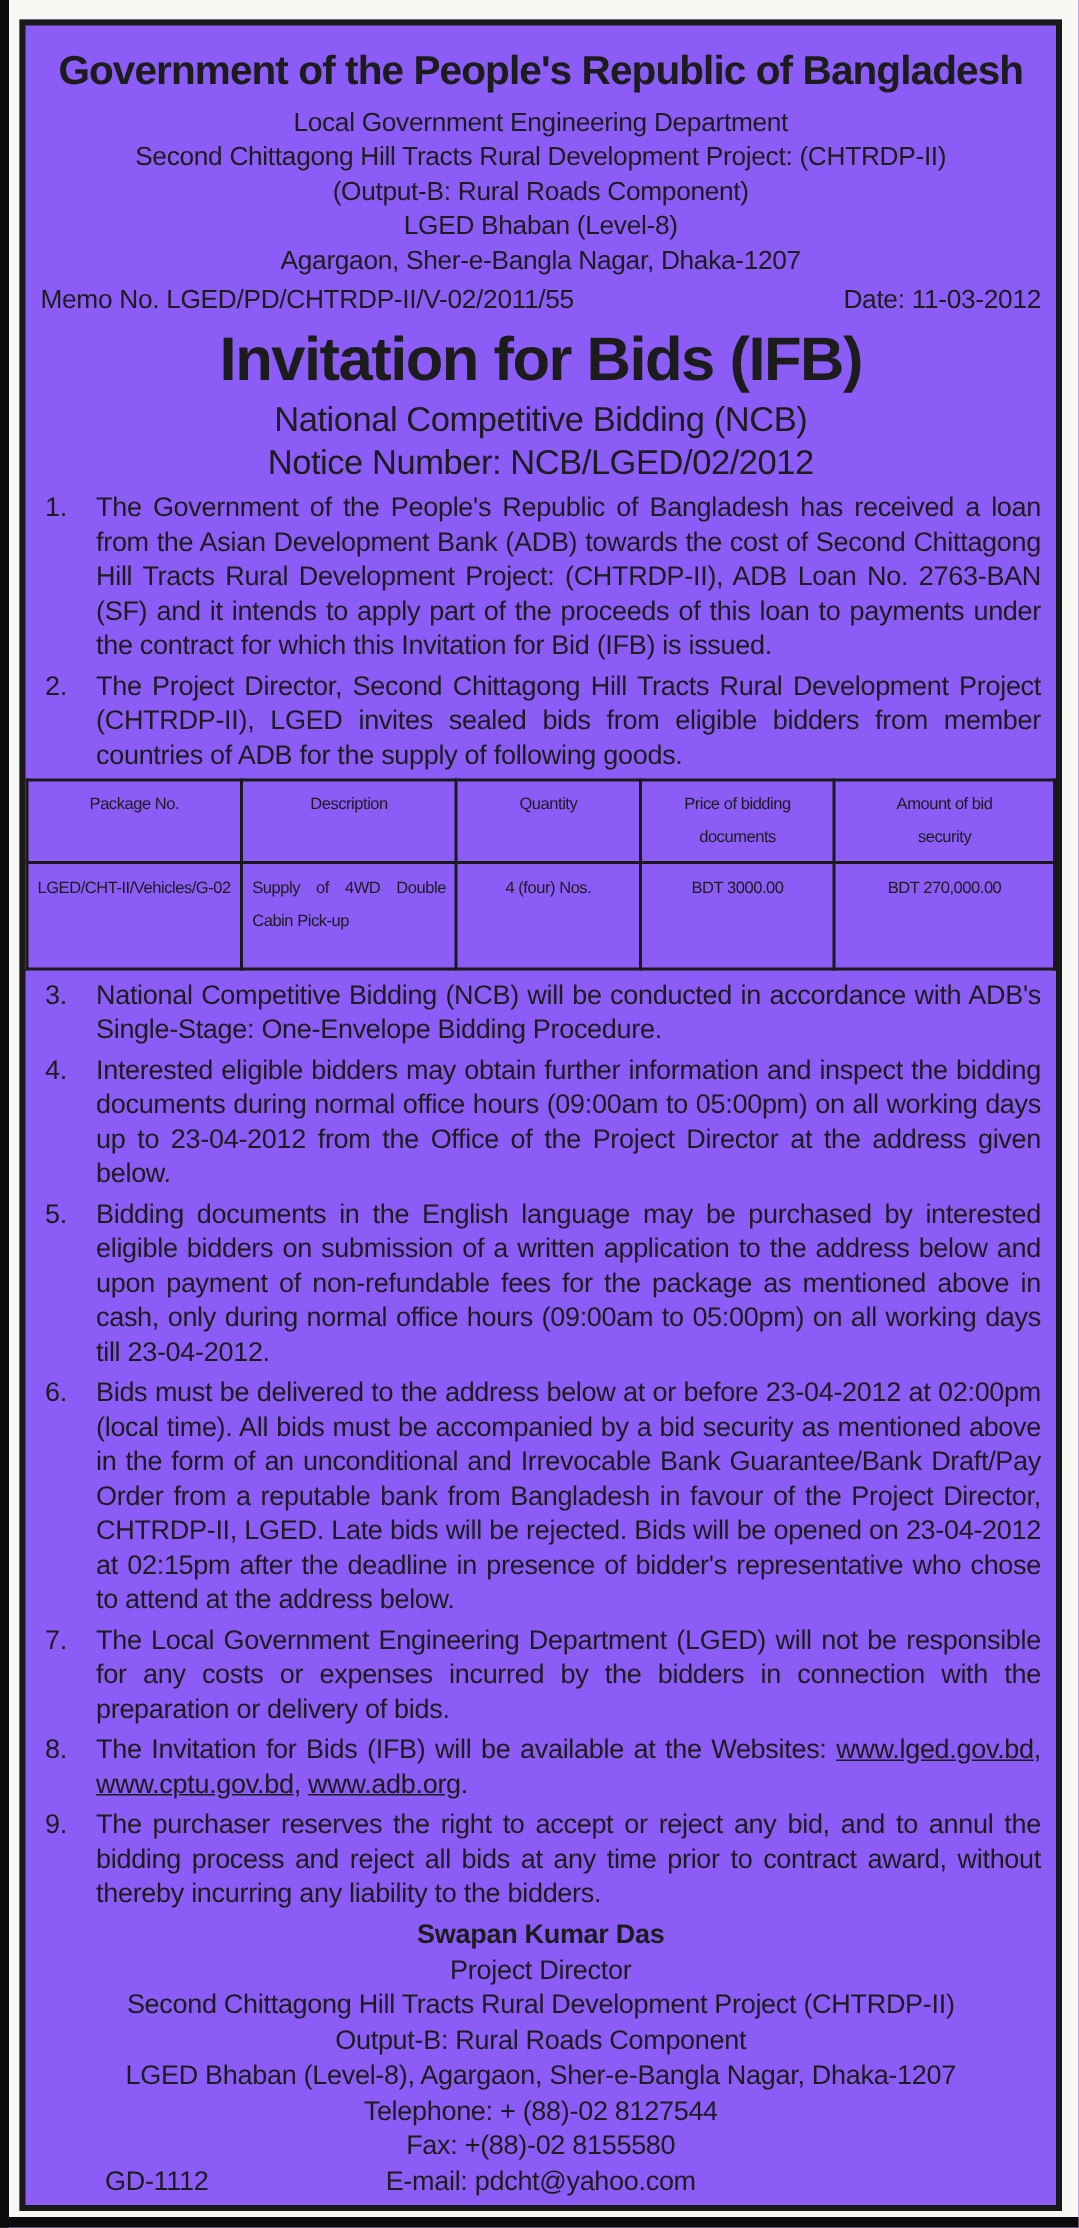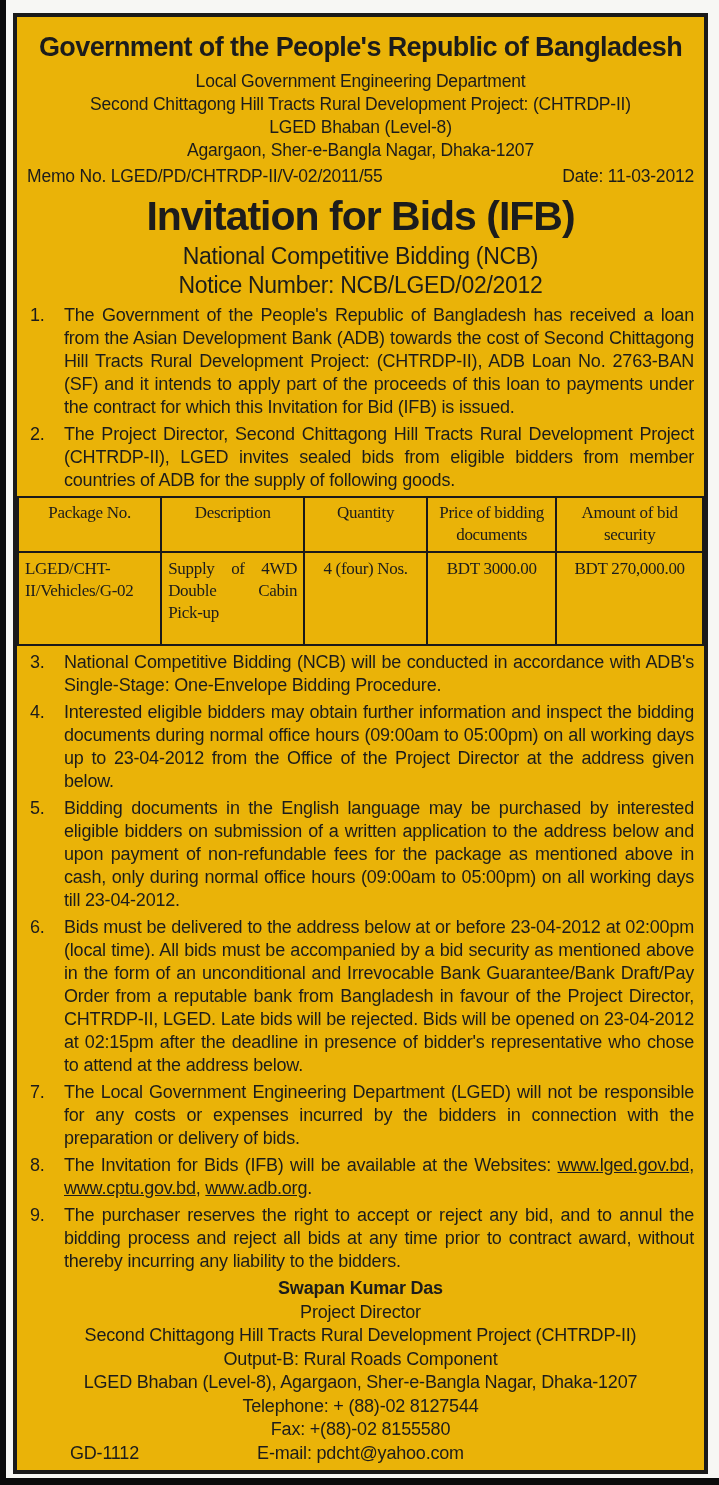--- a/index.html
+++ b/index.html
@@ -9,40 +9,40 @@
     background:#f7f7f4;
     font-family:"Liberation Sans", sans-serif;
     color:#1c1c1c;
     overflow:hidden;
   }
   .strip-left  { position:absolute; left:0; top:0; width:6px; height:100%; background:#0b0b0b; }
   .strip-bottom{ position:absolute; left:0; bottom:0; width:100%; height:7px; background:#0b0b0b; }
   .notice-box {
     position:absolute; left:13px; top:13px; right:11px; bottom:11px;
     border:4px solid #1a1a1a;
-    background:#eab308;
+    background:#8b5cf6;
     padding:12px 10px 6px 10px;
     overflow:hidden;
   }
   
   .gov-title { font-size:27px; font-weight:bold; text-align:center; letter-spacing:-0.6px; margin:2px 0 6px; line-height:33px; }
   .hdr-line  { font-size:17.5px; text-align:center; line-height:23px; letter-spacing:-0.2px; }
   .memo-row  { display:flex; justify-content:space-between; font-size:17.5px; line-height:23px; margin-top:3px; letter-spacing:-0.2px; }
   
   .main-title  { font-size:41px; font-weight:bold; text-align:center; letter-spacing:-1px; line-height:52px; margin-top:2px; }
   .notice-line { font-size:23px; font-weight:normal; text-align:center; line-height:29px; letter-spacing:-0.3px; }
   .title-gap { height:4px; }
   
   .item { display:flex; font-size:18px; line-height:23px; text-align:justify; letter-spacing:-0.2px; margin-bottom:4px; }
   .item .num { flex:0 0 37px; text-align:left; padding-left:3px; }
   .item .txt { flex:1 1 auto; }
   .link { text-decoration:underline; }
   
   table { width:calc(100% + 20px); margin:2px -10px 5px -10px; border-collapse:collapse; table-layout:fixed; }
-  th,td { border:2px solid #1a1a1a; font-size:17px; letter-spacing:-0.3px; vertical-align:top;font-family:Liberation Serif, serif; }
+  th,td { border:2px solid #1a1a1a; font-size:11px; letter-spacing:-0.3px; vertical-align:top; }
   th { font-weight:normal; text-align:center; white-space:pre-line; padding:4px 4px 5px; line-height:22px; }
   td { padding:5px 6px 20px; line-height:22px; }
   td.c-package { text-align:left; }
   td.c-desc { text-align:justify; }
   td.c-qty, td.c-price, td.c-sec { text-align:center; }
   col.w1 { width:21%; } col.w2 { width:21%; } col.w3 { width:18%; } col.w4 { width:19%; } col.w5 { width:21.5%; }
   
   .sig-line { font-size:18px; text-align:center; line-height:23.5px; letter-spacing:-0.2px; }
   .sig-name { font-weight:bold; }
   .gd-row { position:relative; font-size:18px; line-height:23.5px; text-align:center; letter-spacing:-0.2px; }
@@ -52,20 +52,21 @@
 <body>
 
 <div class="strip-left"></div>
 <div class="strip-bottom"></div>
 
 <div class="notice-box">
 
   <div class="gov-title">Government of the People's Republic of Bangladesh</div>
   <div class="hdr-line">Local Government Engineering Department</div>
   <div class="hdr-line">Second Chittagong Hill Tracts Rural Development Project: (CHTRDP-II)</div>
+  <div class="hdr-line">(Output-B: Rural Roads Component)</div>
   <div class="hdr-line">LGED Bhaban (Level-8)</div>
   <div class="hdr-line">Agargaon, Sher-e-Bangla Nagar, Dhaka-1207</div>
   <div class="memo-row">
     <span>Memo No. LGED/PD/CHTRDP-II/V-02/2011/55</span>
     <span>Date: 11-03-2012</span>
   </div>
 
   <div class="main-title">Invitation for Bids (IFB)</div>
   <div class="notice-line">National Competitive Bidding (NCB)</div>
   <div class="notice-line">Notice Number: NCB/LGED/02/2012</div>

